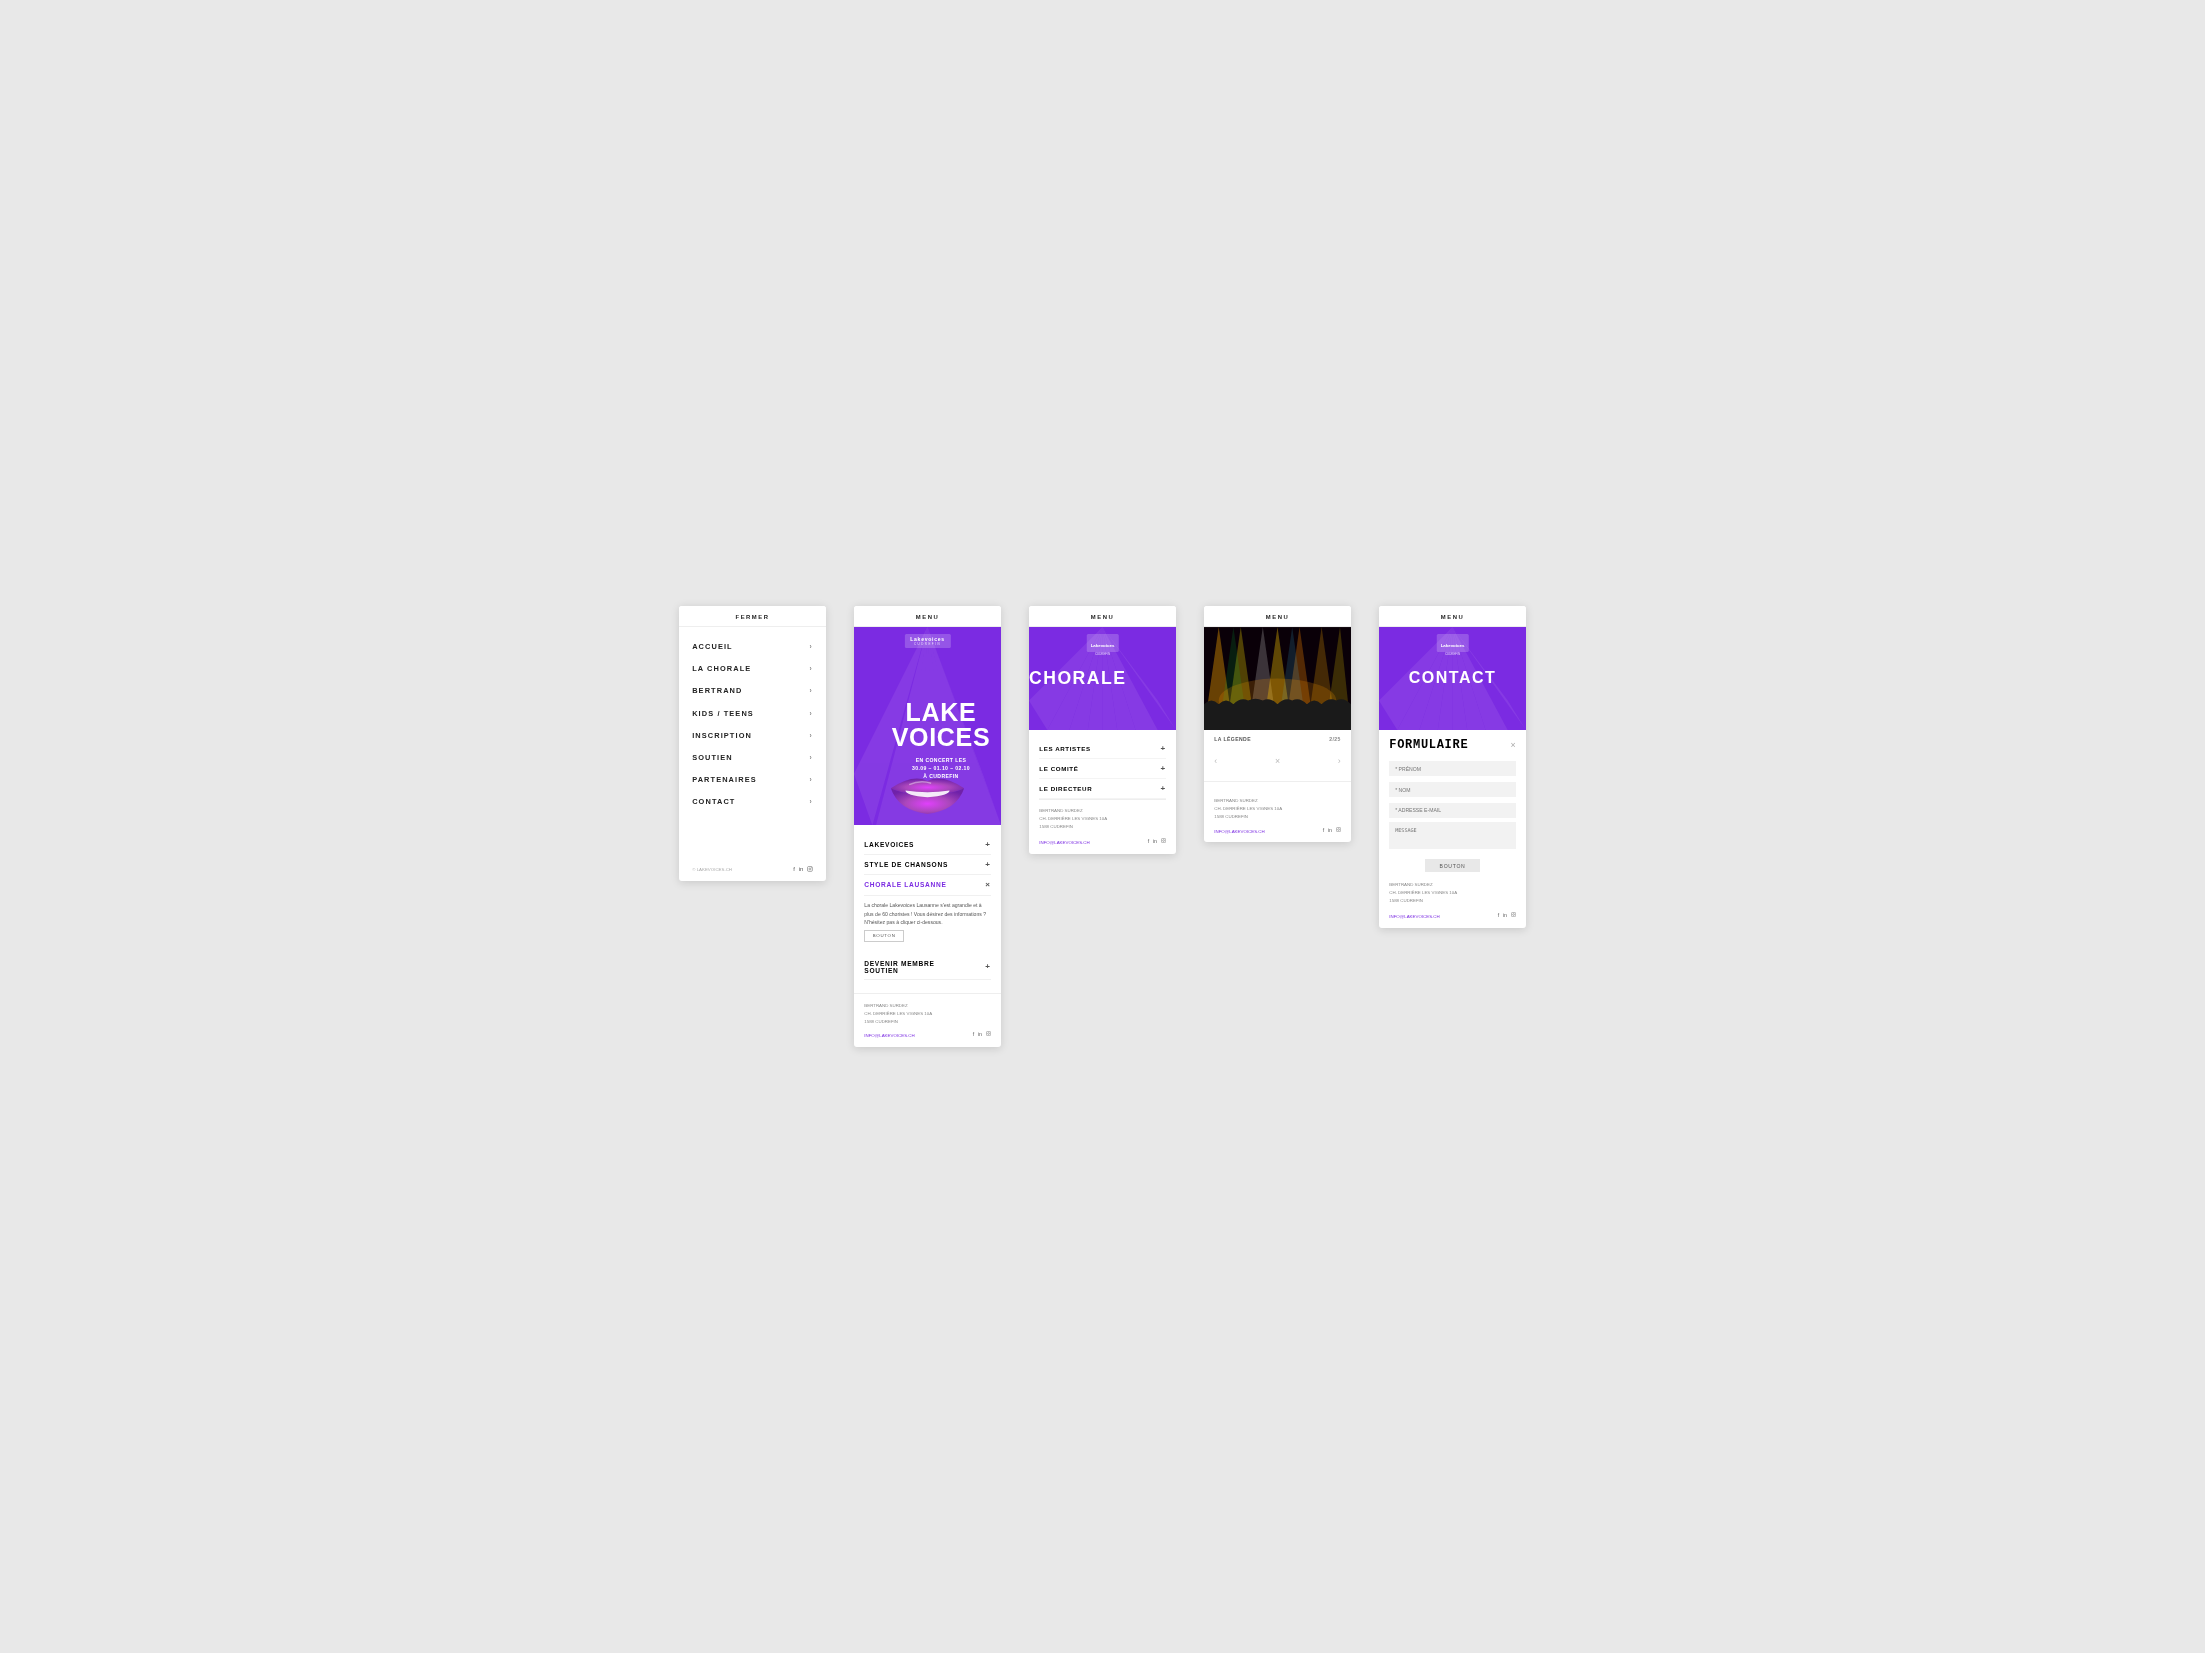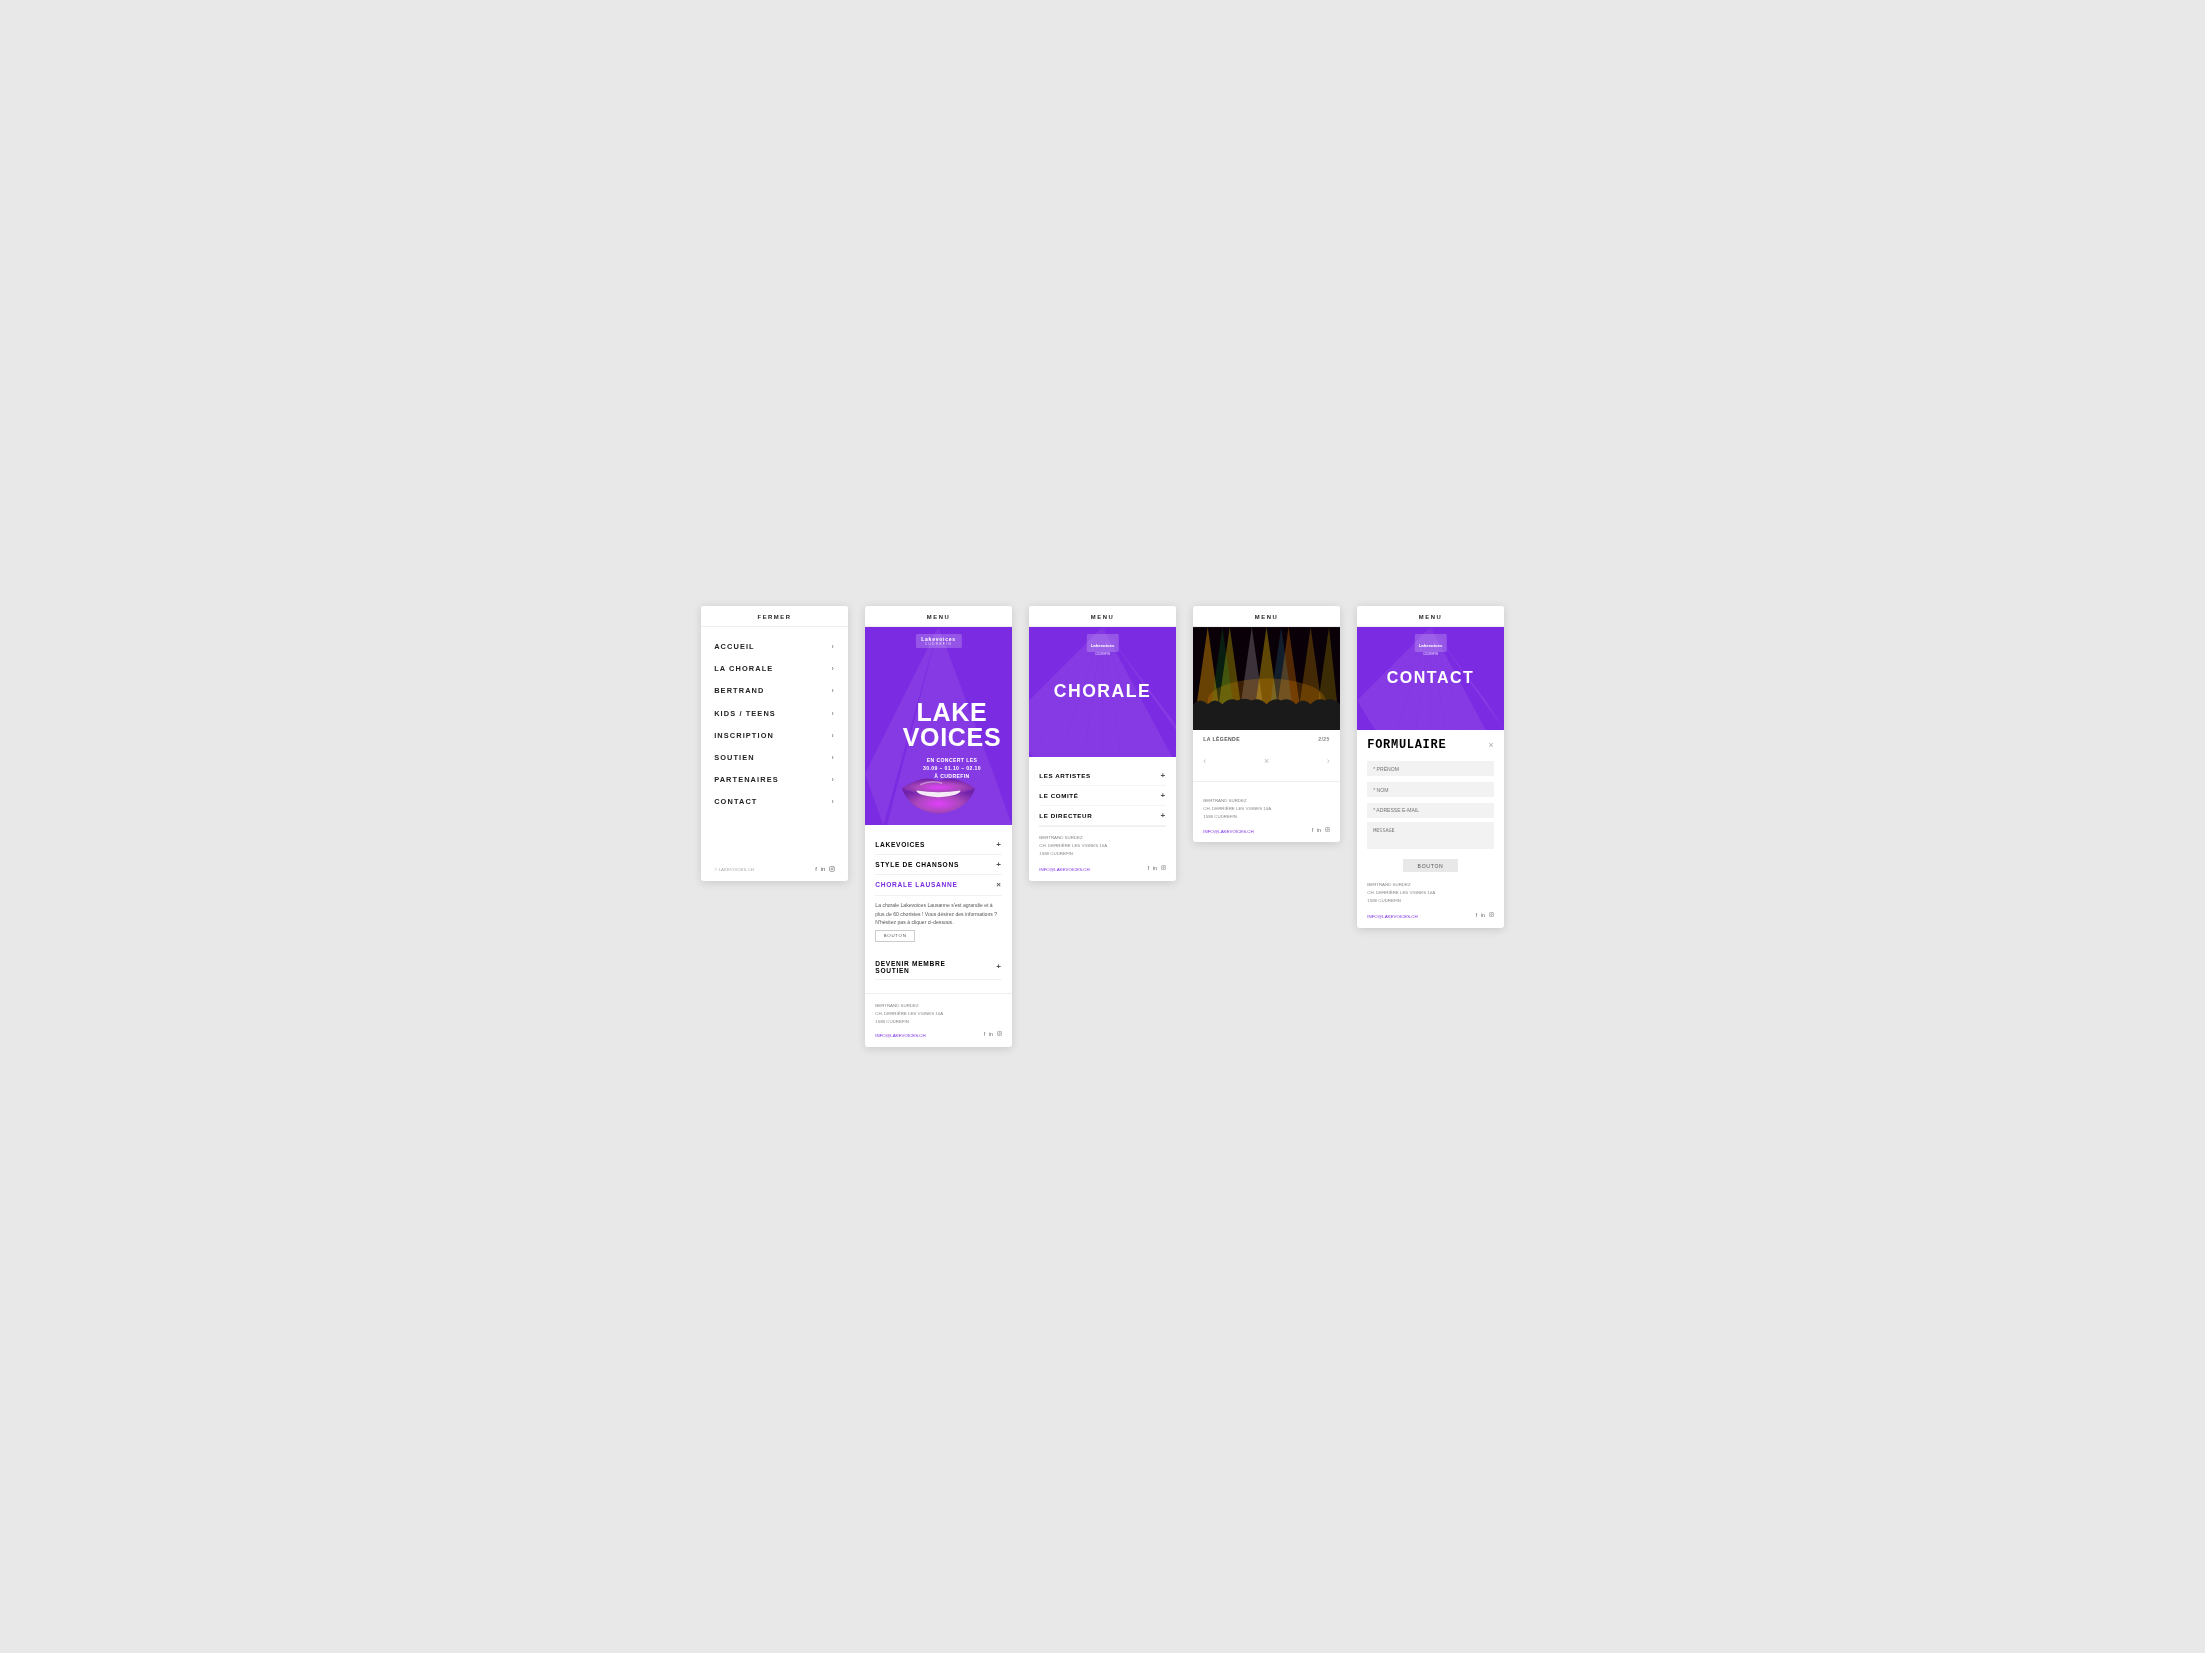--- a/index.html
+++ b/index.html
@@ -7,21 +7,21 @@
       background-color: #e8e8e8;
       font-family: Arial, Helvetica, sans-serif;
       min-height: 100vh;
       display: flex;
       align-items: center;
       justify-content: center;
       padding: 44px 29px;
     }
     .screens-container {
       display: flex;
-      gap: 17px;
+      gap: 28px;
       align-items: flex-start;
     }
     .phone-frame {
       background: #fff;
       border-radius: 2.9px;
       box-shadow: 0 1.5px 8.8px rgba(0,0,0,0.13);
       overflow: hidden;
       width: 147px;
     }
     .phone-header {
@@ -152,26 +152,26 @@
       justify-content: space-between;
       margin-top: 4.4px;
     }
 
     
     .chorale-screen {
       width: 147px;
     }
     .chorale-hero {
       background: #7b2be2;
-      height: 130px;
+      height: 103px;
       position: relative;
       overflow: hidden;
       display: flex;
       align-items: center;
-      justify-content: center;
+      justify-content: flex-start;
     }
     .chorale-title {
       position: relative;
       z-index: 2;
       font-size: 17.6px;
       font-weight: 900;
       color: #fff;
       text-align: center;
       letter-spacing: 1.5px;
     }

